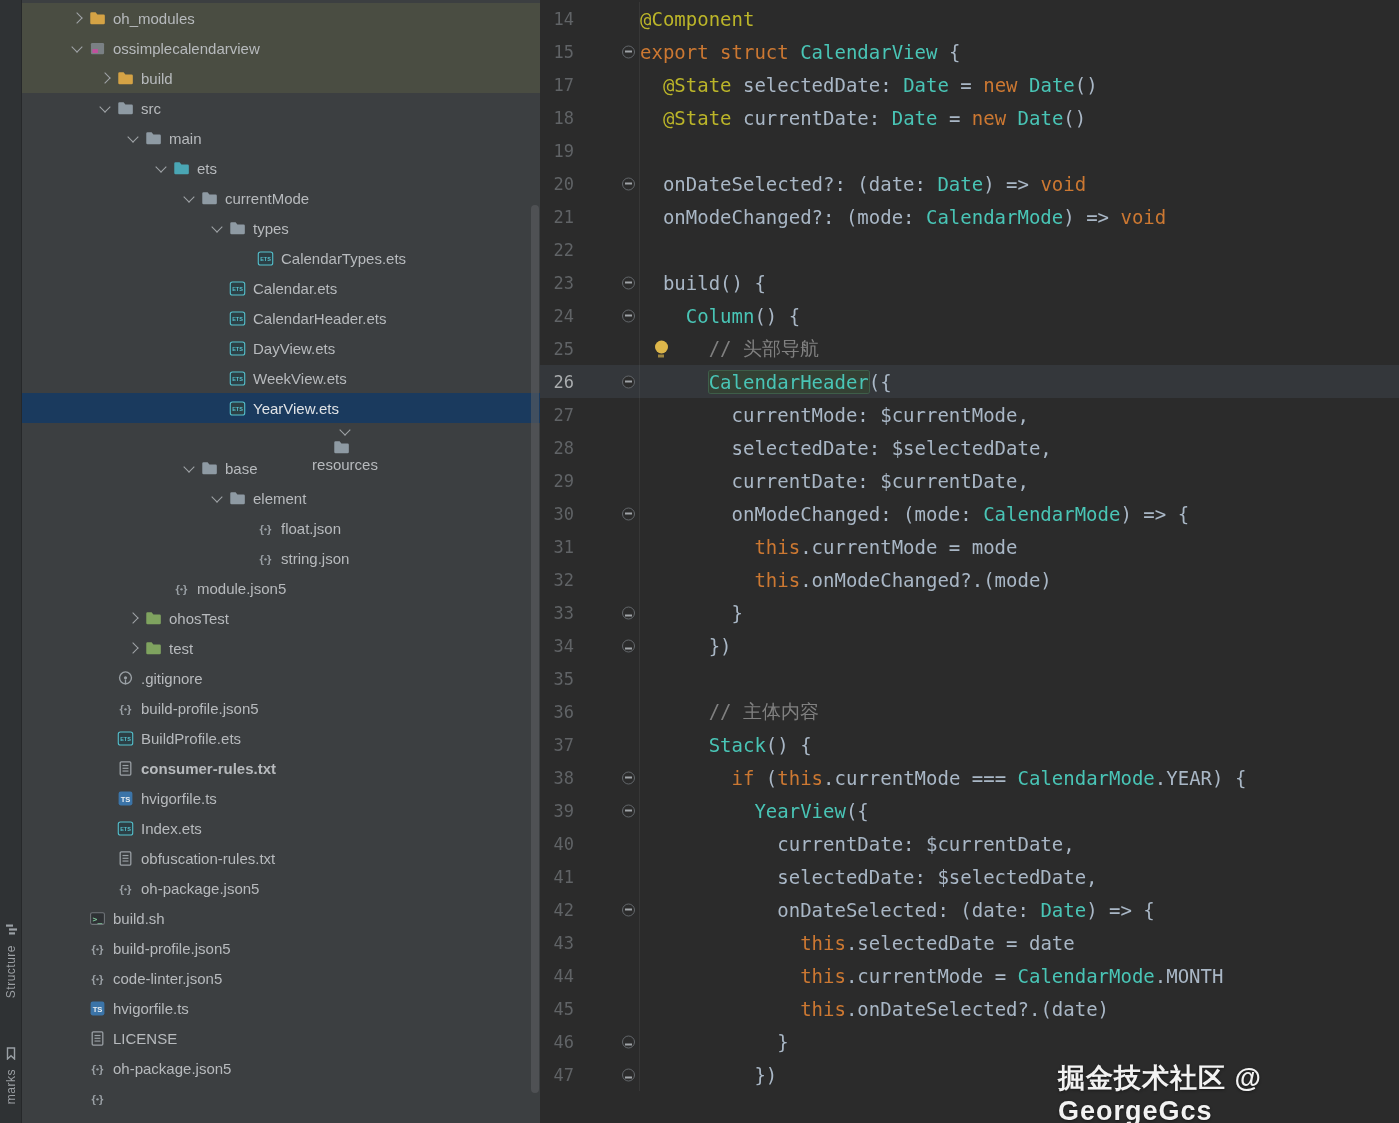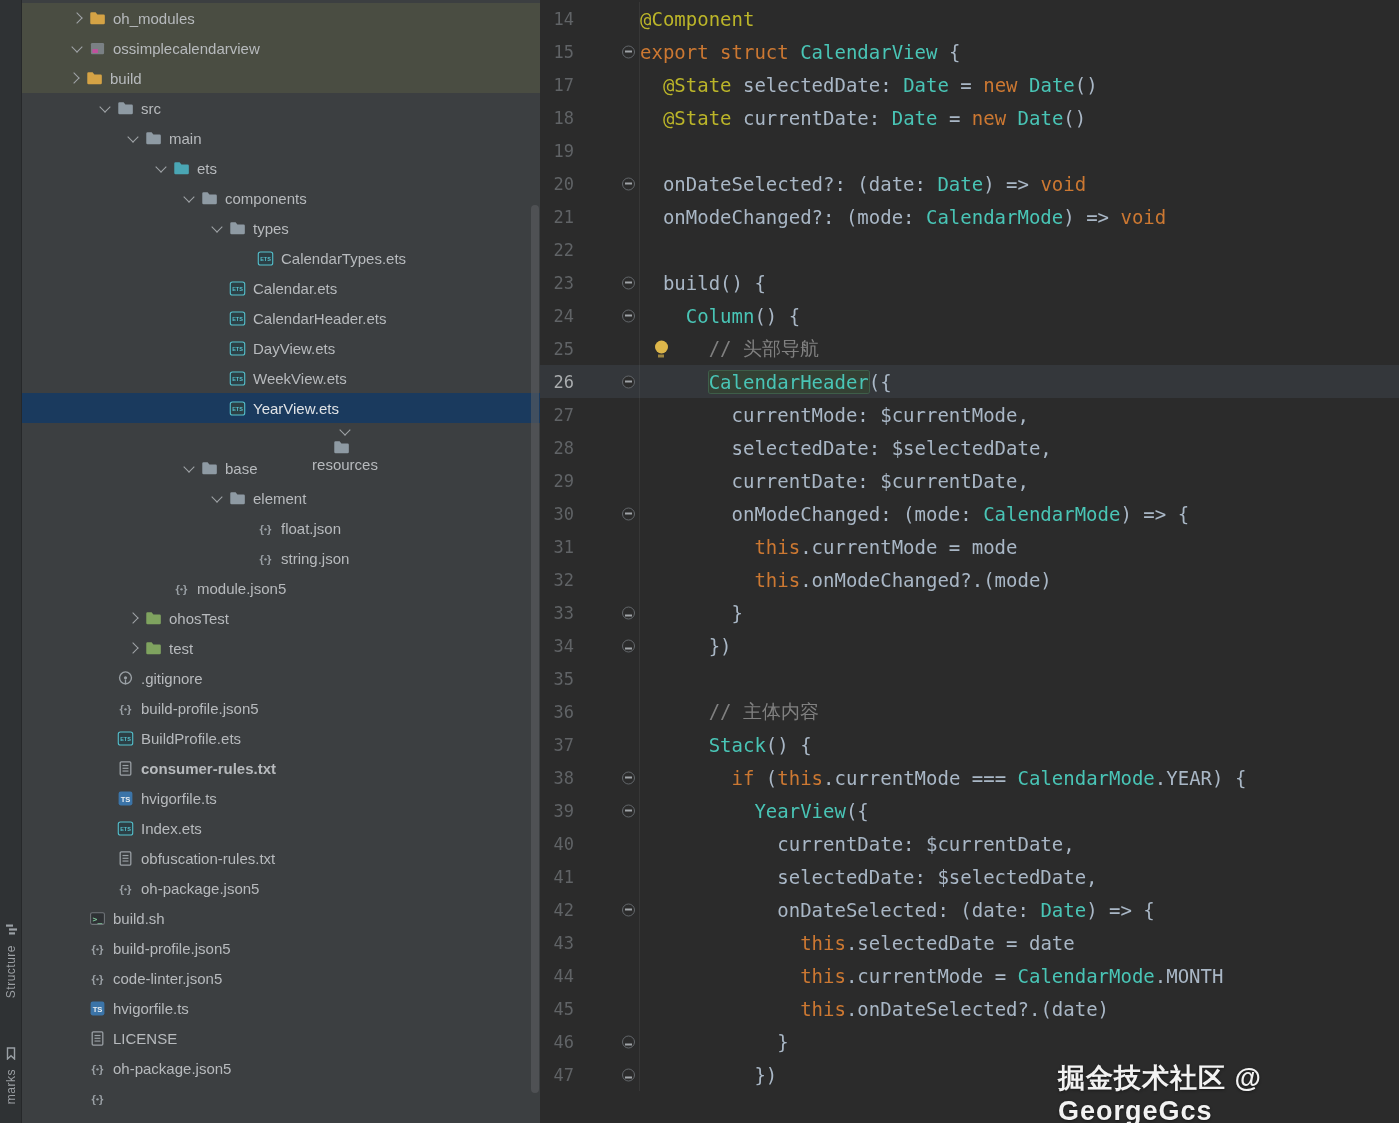--- a/index.html
+++ b/index.html
@@ -102,21 +102,21 @@
           <i></i>
         </span>
         <span class="ticon">
           <svg class="i" viewBox="0 0 16 16">
             <rect x="1.8" y="2.8" width="12.4" height="10.6" rx="1.2" fill="#7a8084"></rect>
             <rect x="3.2" y="8.6" width="5.2" height="3.6" fill="#c2509d"></rect>
           </svg>
         </span>
         <span>ossimplecalendarview</span>
       </div>
-      <div class="trow soft" style="padding-left: 41px;">
+      <div class="trow soft" style="padding-left: 72px;">
         <span class="chev collapsed">
           <i></i>
         </span>
         <span class="ticon">
           <svg class="i" viewBox="0 0 16 16">
             <path d="M1.2 3.4q0-1.2 1.2-1.2h3.8l1.7 2h5.8q1.2 0 1.2 1.2v6.8q0 1.2-1.2 1.2H2.4q-1.2 0-1.2-1.2z" fill="#d5a345"></path>
           </svg>
         </span>
         <span>build</span>
       </div>
@@ -155,21 +155,21 @@
       </div>
       <div class="trow" style="padding-left: 156px;">
         <span class="chev expanded">
           <i></i>
         </span>
         <span class="ticon">
           <svg class="i" viewBox="0 0 16 16">
             <path d="M1.2 3.4q0-1.2 1.2-1.2h3.8l1.7 2h5.8q1.2 0 1.2 1.2v6.8q0 1.2-1.2 1.2H2.4q-1.2 0-1.2-1.2z" fill="#8e9aa3"></path>
           </svg>
         </span>
-        <span>components</span>
+        <span>currentMode</span>
       </div>
       <div class="trow" style="padding-left: 184px;">
         <span class="chev expanded">
           <i></i>
         </span>
         <span class="ticon">
           <svg class="i" viewBox="0 0 16 16">
             <path d="M1.2 3.4q0-1.2 1.2-1.2h3.8l1.7 2h5.8q1.2 0 1.2 1.2v6.8q0 1.2-1.2 1.2H2.4q-1.2 0-1.2-1.2z" fill="#8e9aa3"></path>
           </svg>
         </span>

